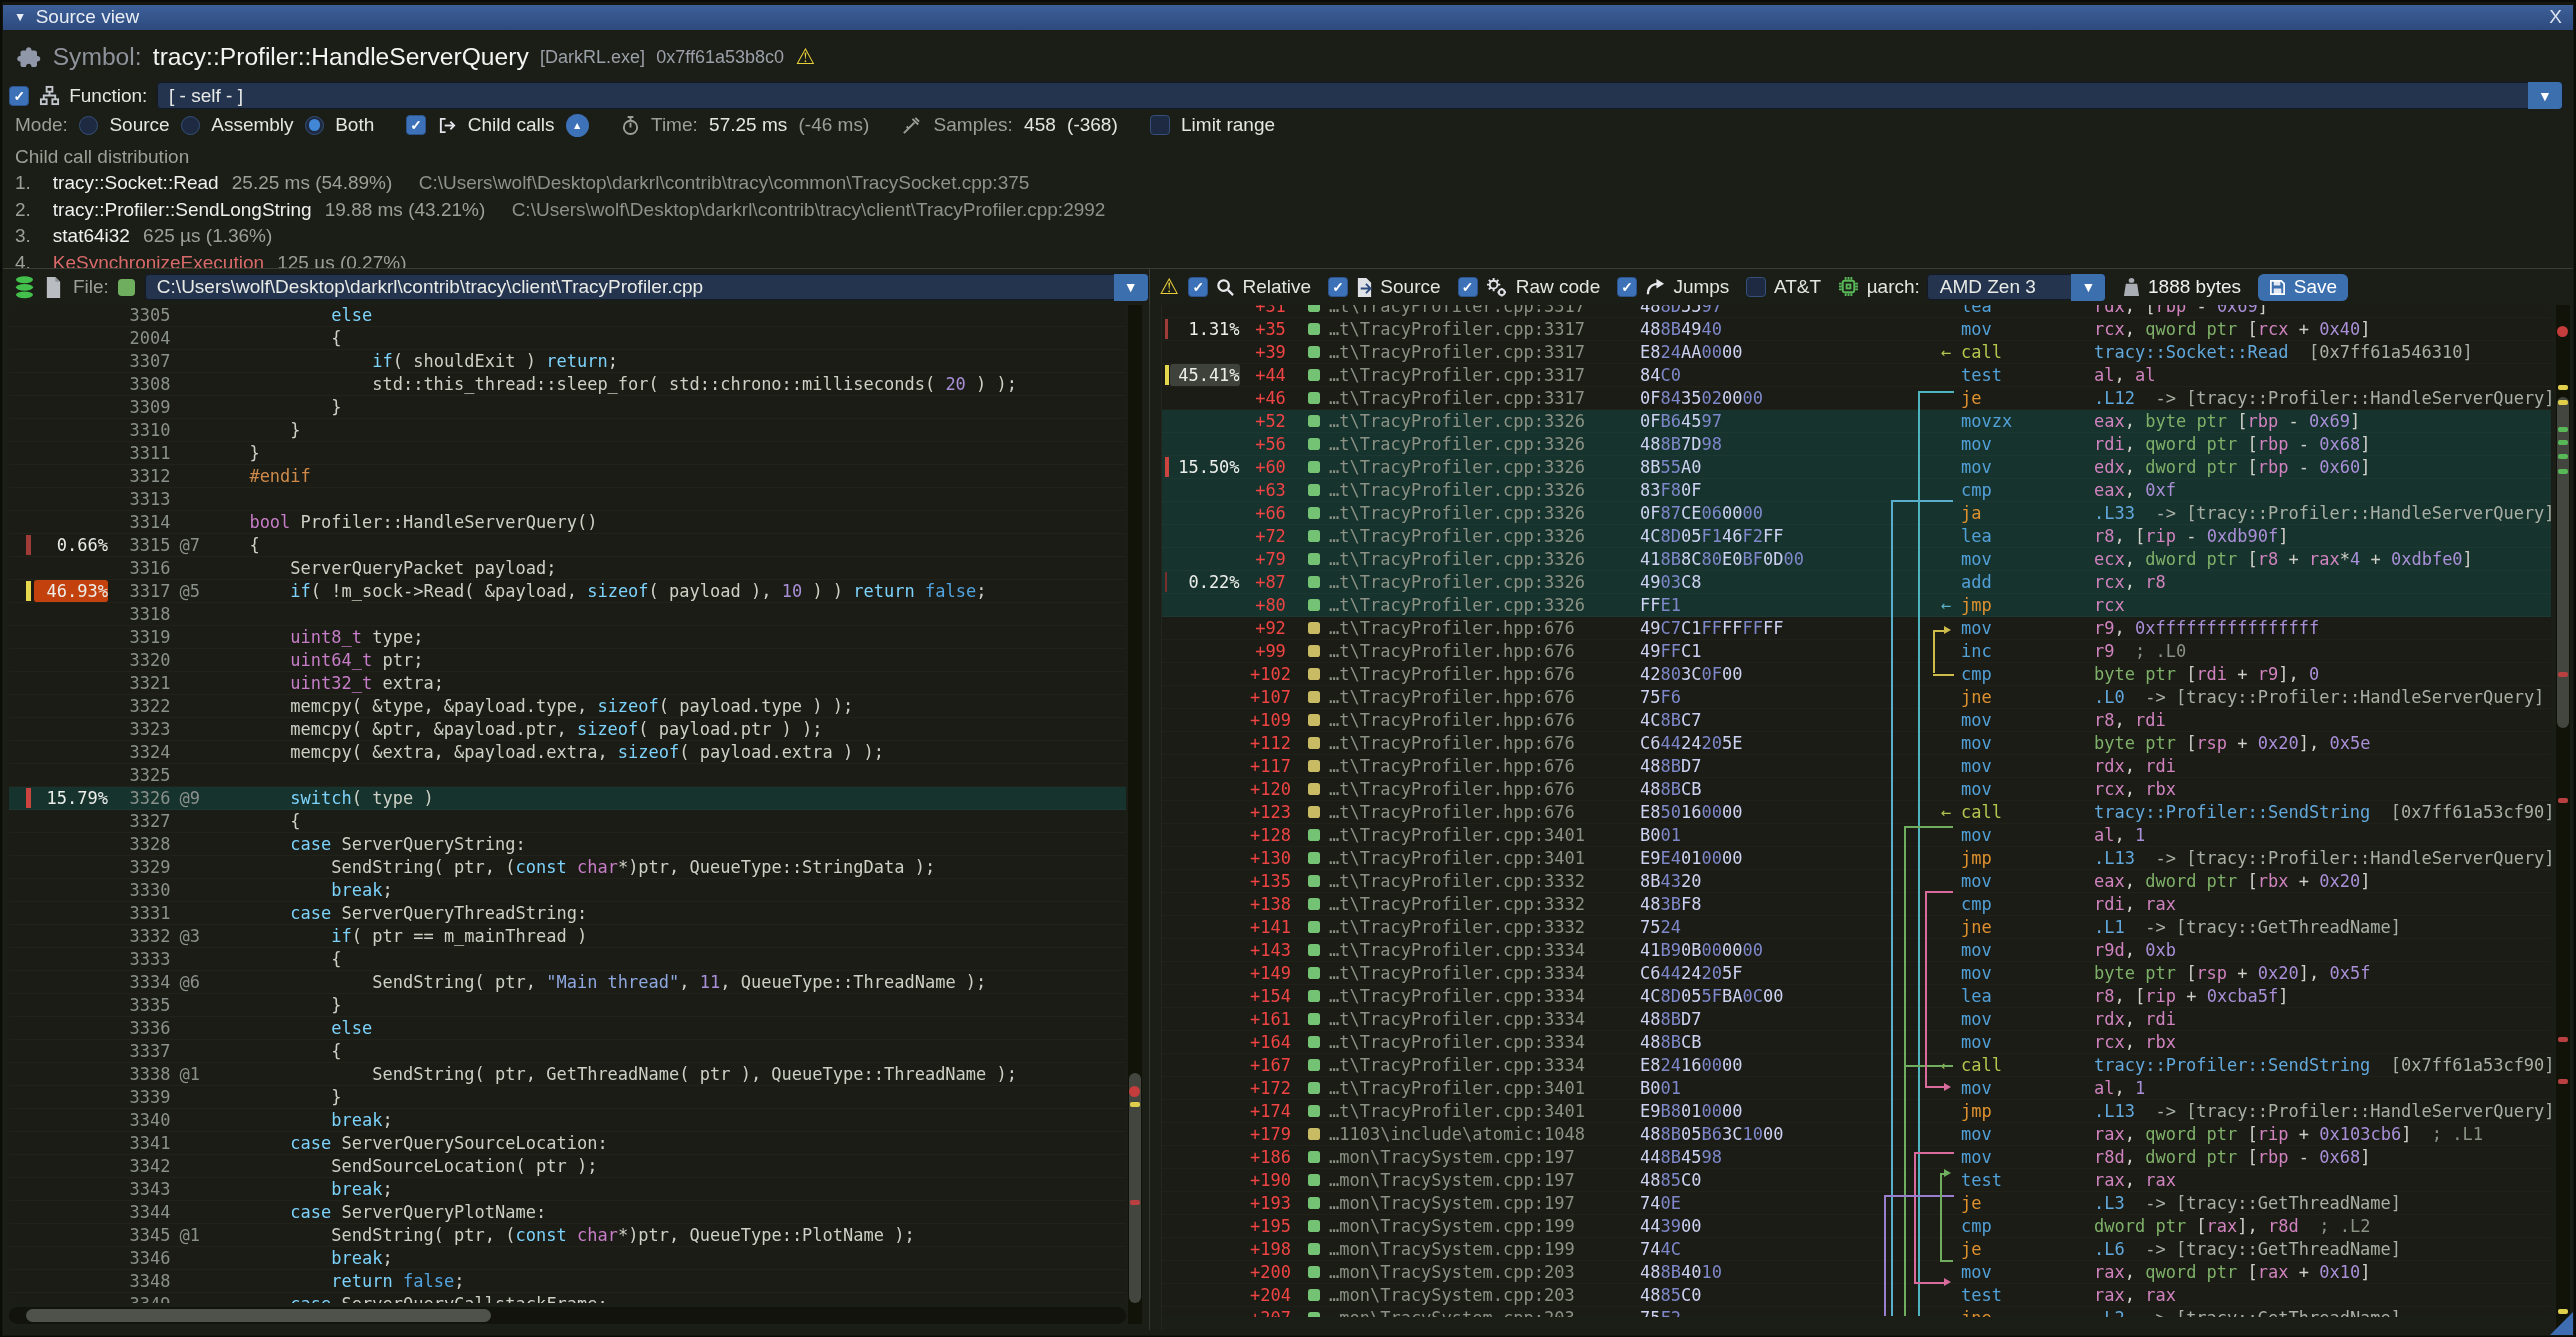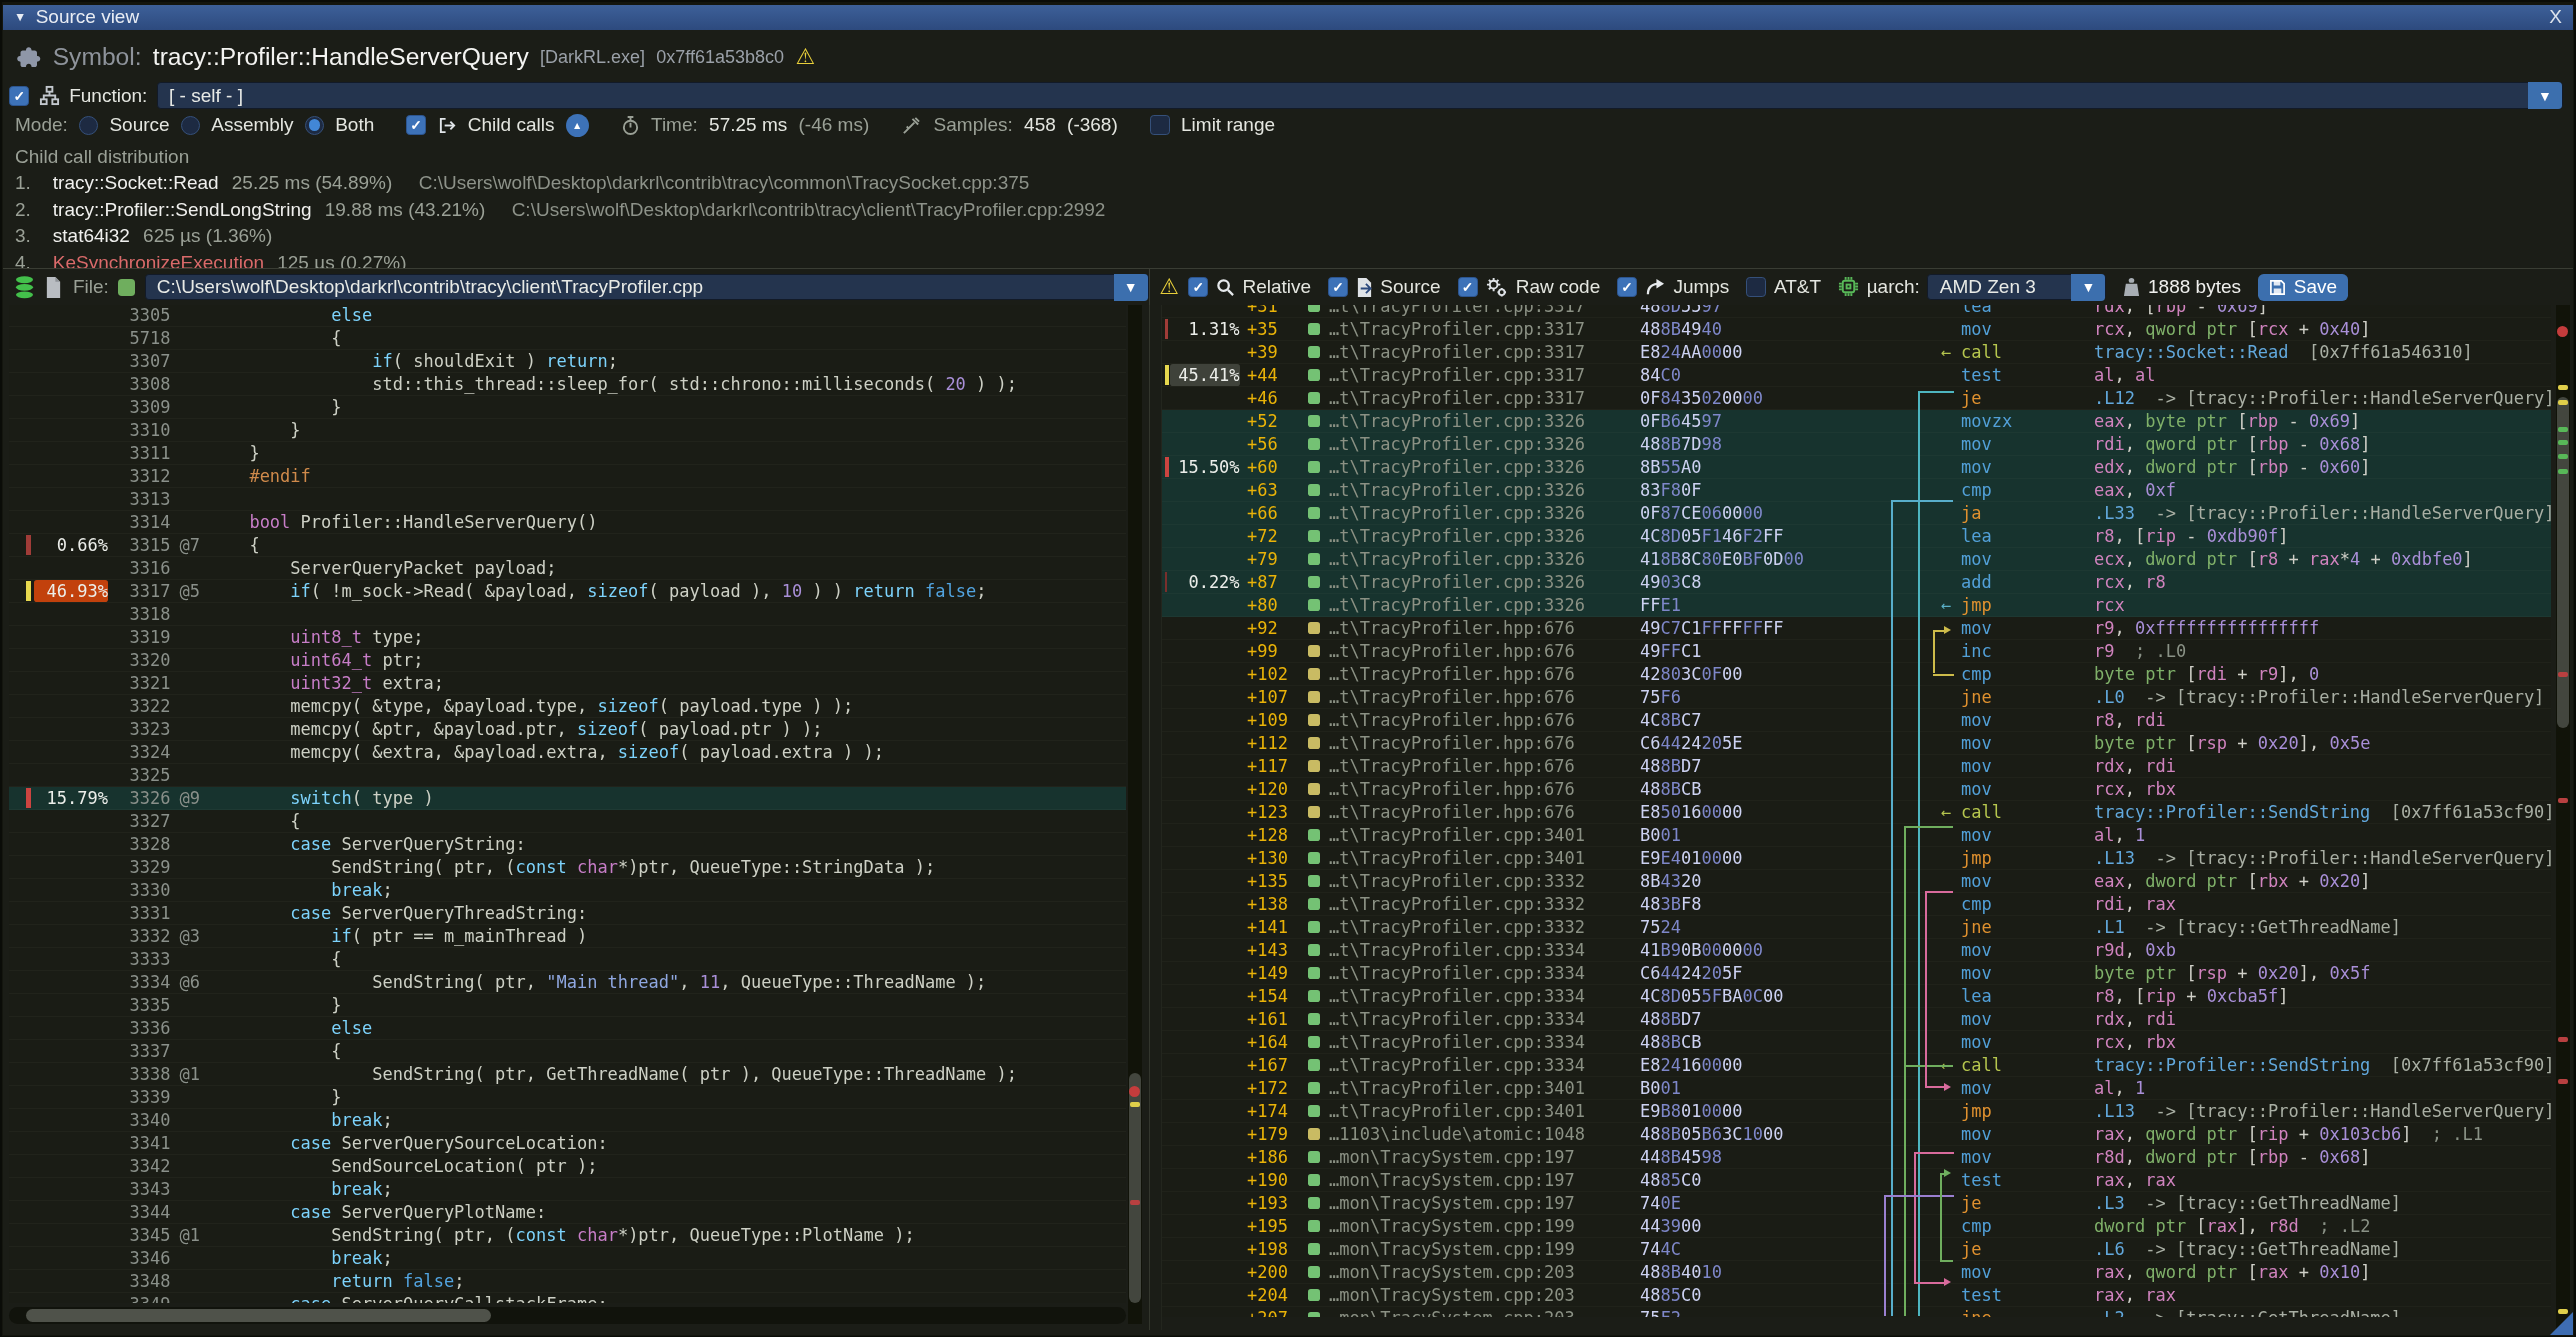--- a/index.html
+++ b/index.html
@@ -83,21 +83,21 @@
   .tk-b{color:#52a4e0}.tk-c{color:#cf8a4b}.tk-p{color:#cdd0c5}
 
   
   .asmpane{position:absolute;left:1162px;top:295px;width:1389px;height:1022px;overflow:hidden;
     font-family:"DejaVu Sans Mono",monospace;font-size:17px;background:#1a1c15;z-index:1;}
   .arow{position:relative;height:22px;line-height:22px;border-bottom:0.9px solid rgba(150,160,140,0.05);white-space:pre;overflow:hidden;}
   .arow.hl{background:#17332e;}
   .abar{position:absolute;left:2.8px;top:0.9px;height:20px;width:4.7px;}
   .apct{position:absolute;left:7.6px;width:70px;text-align:right;color:#eceeea;}
   .apct.chip{background:#3f423a;border-radius:2.8px;}
-  .aoff{position:absolute;left:85px;width:47px;text-align:left;color:#eab308;}
+  .aoff{position:absolute;left:85px;width:47px;text-align:center;color:#ef4444;}
   .aicon{position:absolute;left:146px;top:4.7px;width:12.3px;height:12.3px;border-radius:2.8px;}
   .aicon.g{background:#74c274;}
   .aicon.o{background:#c9bb63;}
   .aloc{position:absolute;left:167px;color:#8b9184;}
   .abytes{position:absolute;left:478px;}
   .b0{color:#cdd2f2}.b1{color:#7e87c9}
   .aglyph{position:absolute;left:742px;width:47px;text-align:right;}
   .amn{position:absolute;left:799px;}
   .mn-b{color:#52a0d8}.mn-c{color:#b6c64e}.mn-j{color:#e0912f}
   .aops{position:absolute;left:914px;margin-left:18px;}
@@ -341,21 +341,21 @@
             <path fill="#fff" d="M5 2h7v5H5zM5 10h8v6H5z" opacity="0.85"></path>
           </svg>
         <span>Save</span>
       </span>
     </div>
   </div>
 
   <div class="srcpane">
       <div id="src-rows">
         <div class="srow"><span class="snum">3305</span><span class="scode"><span class="tk-p">        </span><span class="tk-k">else</span></span></div>
-        <div class="srow"><span class="snum">5718</span><span class="scode"><span class="tk-p">        {</span></span></div>
+        <div class="srow"><span class="snum">2004</span><span class="scode"><span class="tk-p">        {</span></span></div>
         <div class="srow"><span class="snum">3307</span><span class="scode"><span class="tk-p">            </span><span class="tk-k">if</span><span class="tk-p">( shouldExit ) </span><span class="tk-k">return</span><span class="tk-p">;</span></span></div>
         <div class="srow"><span class="snum">3308</span><span class="scode"><span class="tk-p">            std::this_thread::sleep_for( std::chrono::milliseconds( </span><span class="tk-n">20</span><span class="tk-p"> ) );</span></span></div>
         <div class="srow"><span class="snum">3309</span><span class="scode"><span class="tk-p">        }</span></span></div>
         <div class="srow"><span class="snum">3310</span><span class="scode"><span class="tk-p">    }</span></span></div>
         <div class="srow"><span class="snum">3311</span><span class="scode"><span class="tk-p">}</span></span></div>
         <div class="srow"><span class="snum">3312</span><span class="scode"><span class="tk-c">#endif</span></span></div>
         <div class="srow"><span class="snum">3313</span><span class="scode"></span></div>
         <div class="srow"><span class="snum">3314</span><span class="scode"><span class="tk-t">bool</span><span class="tk-p"> Profiler::HandleServerQuery()</span></span></div>
         <div class="srow"><div class="sbar" style="background: rgb(160, 60, 56);"></div><span class="spct">0.66%</span><span class="snum">3315</span><span class="smark">@7</span><span class="scode"><span class="tk-p">{</span></span></div>
         <div class="srow"><span class="snum">3316</span><span class="scode"><span class="tk-p">    ServerQueryPacket payload;</span></span></div>

